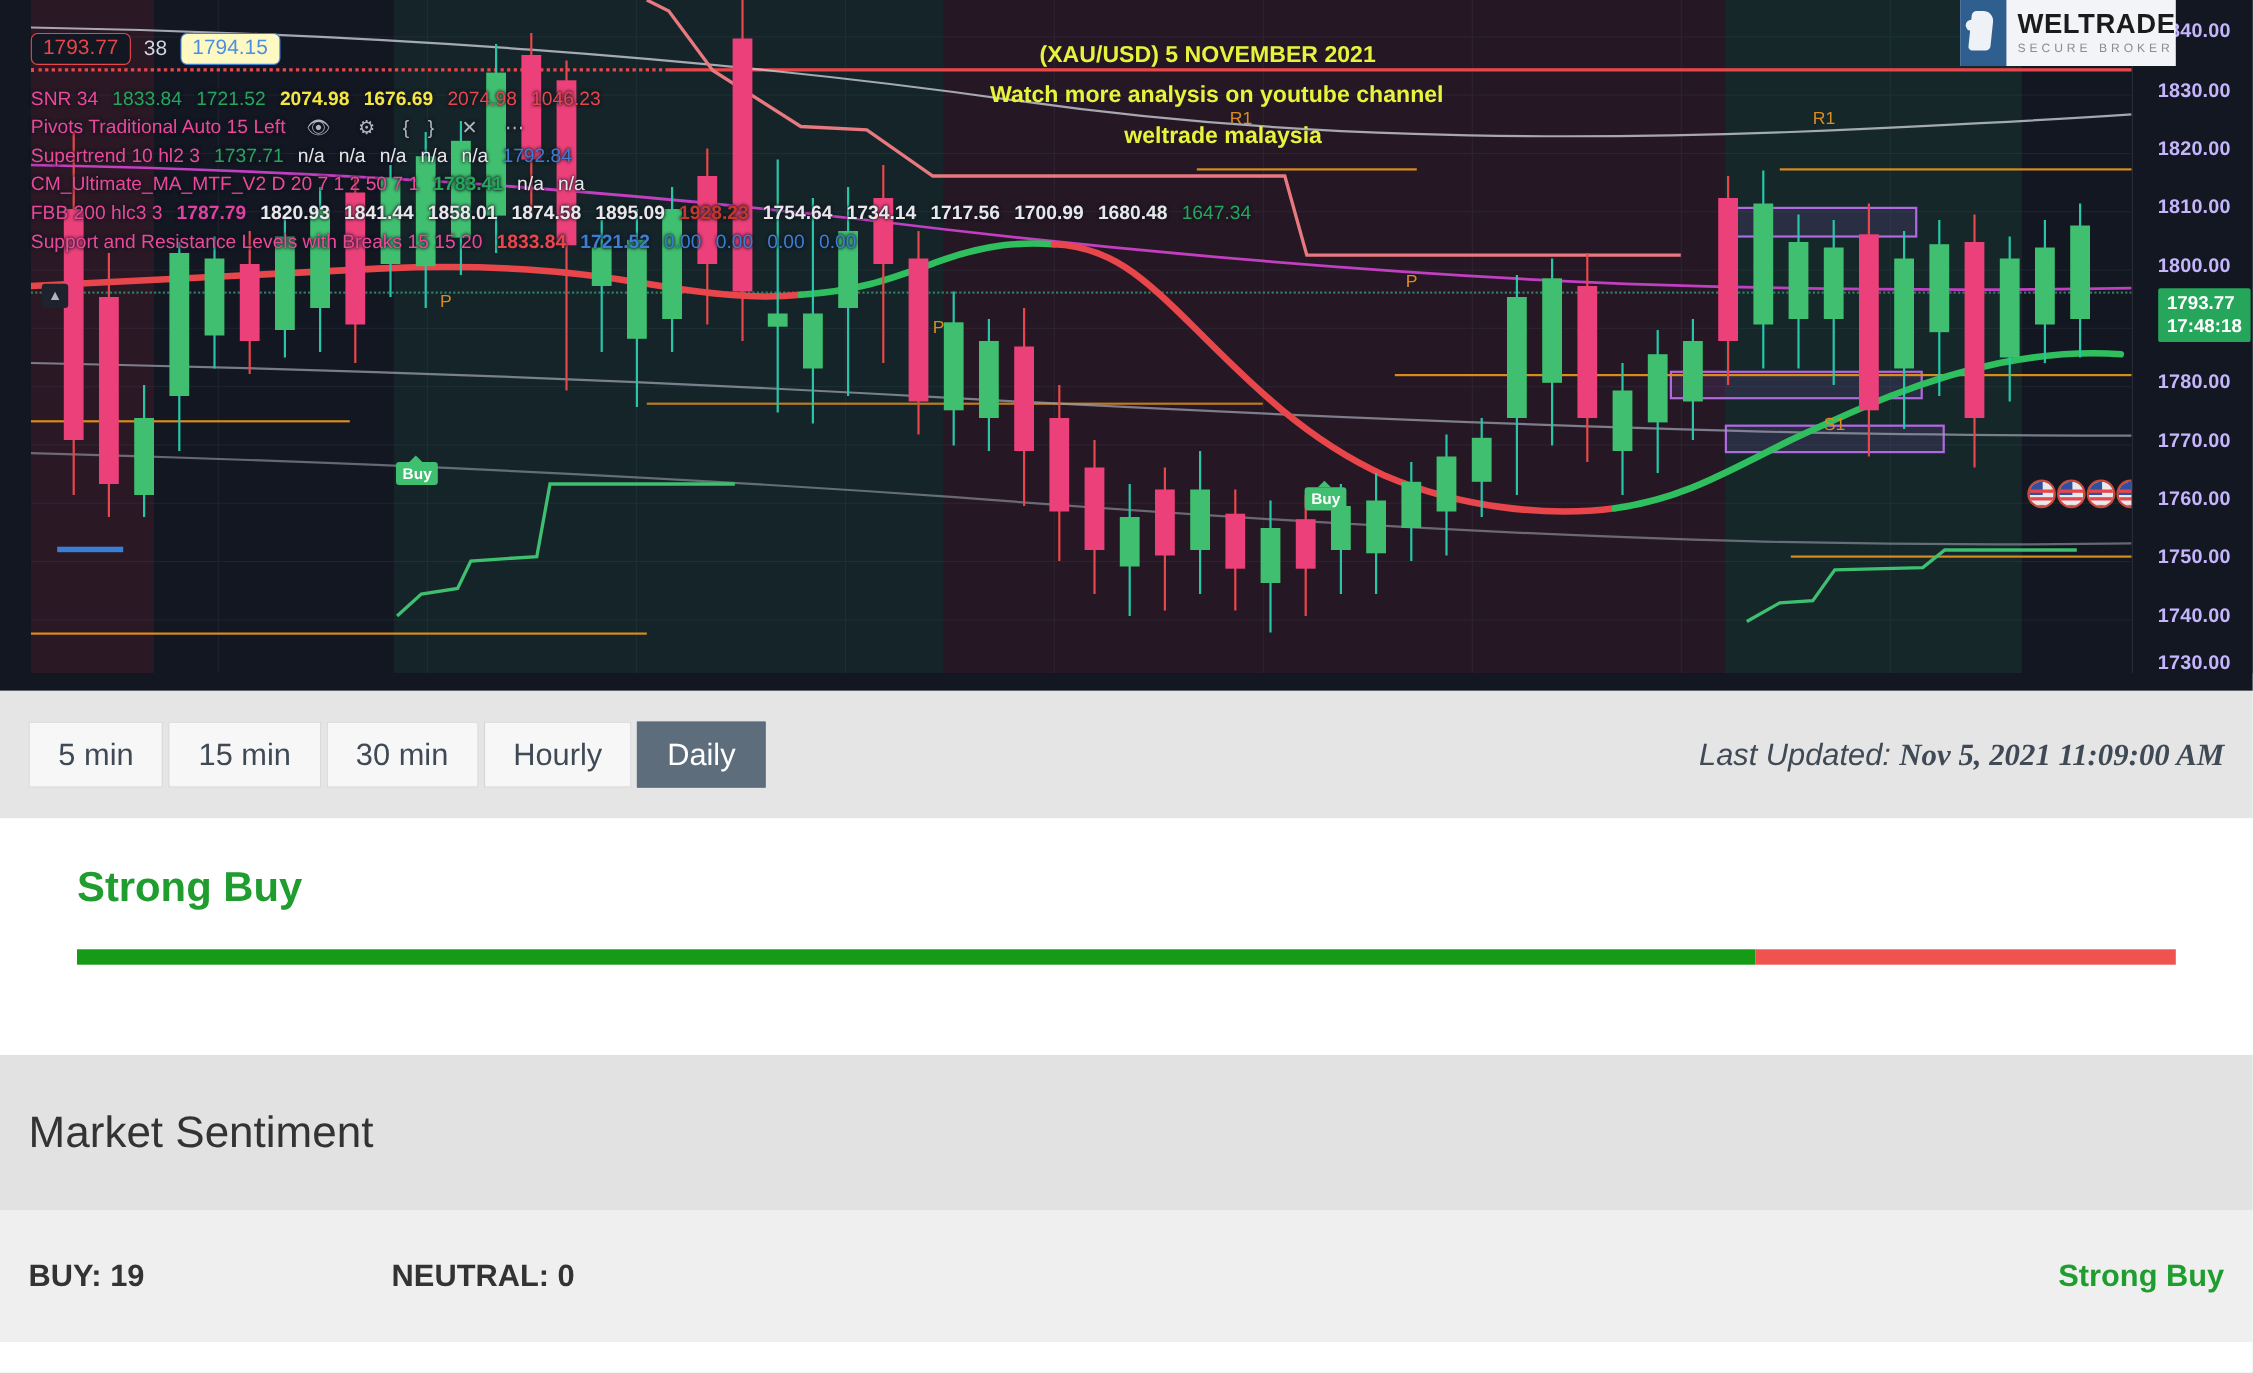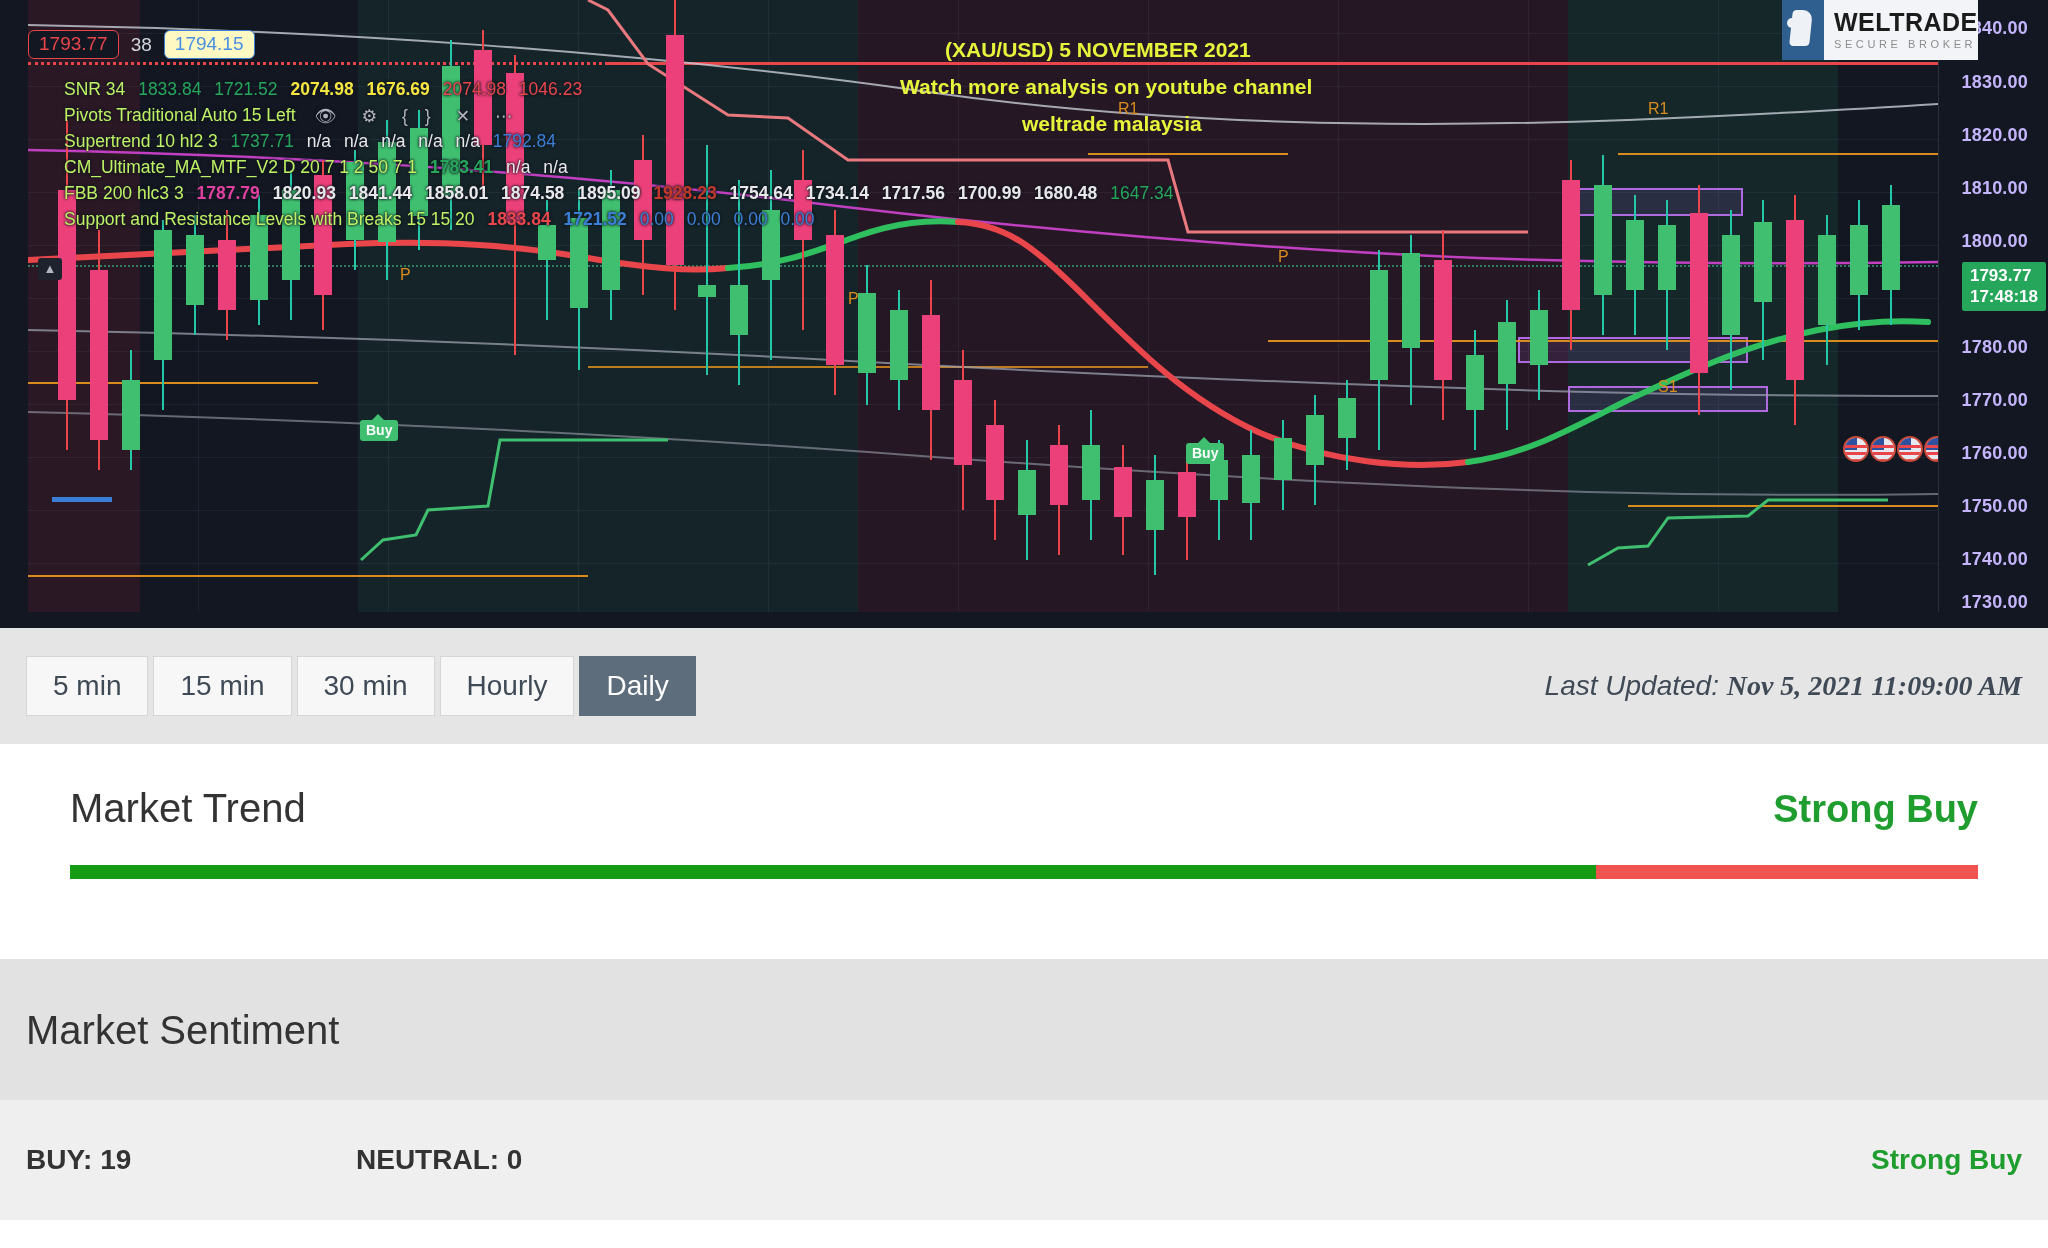--- a/index.html
+++ b/index.html
@@ -69,21 +69,21 @@
   .legend {
     position: absolute;
     left: 28px; top: 76px;
     z-index: 60;
     font-size: 17.5px;
     line-height: 26px;
     white-space: nowrap;
     text-shadow: 0 0 3px #131722, 0 0 3px #131722;
   }
   .legend .row { height: 26px; }
-  .legend .nm { color: #bef264; margin-left: 36px; }
+  .legend .nm { color: #ec4899; }
   .legend .v { margin-left: 8px; }
   .b { font-weight: bold; }
   .c-white { color: #e8e8ea; }
   .c-green { color: #26a65b; }
   .c-yellow { color: #f5e642; }
   .c-red { color: #e8464b; }
   .c-redD { color: #c0392b; }
   .c-blue { color: #3a7fd5; }
   .c-mag { color: #e040a0; }
 
@@ -728,21 +728,20 @@
     <button class="tf-btn active">Daily</button>
   </div>
   <div class="last-upd">
     <span>Last Updated:</span>
     <b>Nov 5, 2021 11:09:00 AM</b>
   </div>
 </div>
 
 <div class="trend-card">
   <div class="trend-row">
-    <div class="trend-title">Market Trend</div>
     <div class="trend-verdict">Strong Buy</div>
   </div>
   <div class="trend-bar">
     <div class="g" id="trend-buy" style="width: 80%; background: rgb(22, 155, 22);"></div>
     <div class="r" id="trend-sell" style="width: 20%; background: rgb(239, 83, 80);"></div>
   </div>
 </div>
 
 <div class="sent-head">
   <div class="sent-title">Market Sentiment</div>

